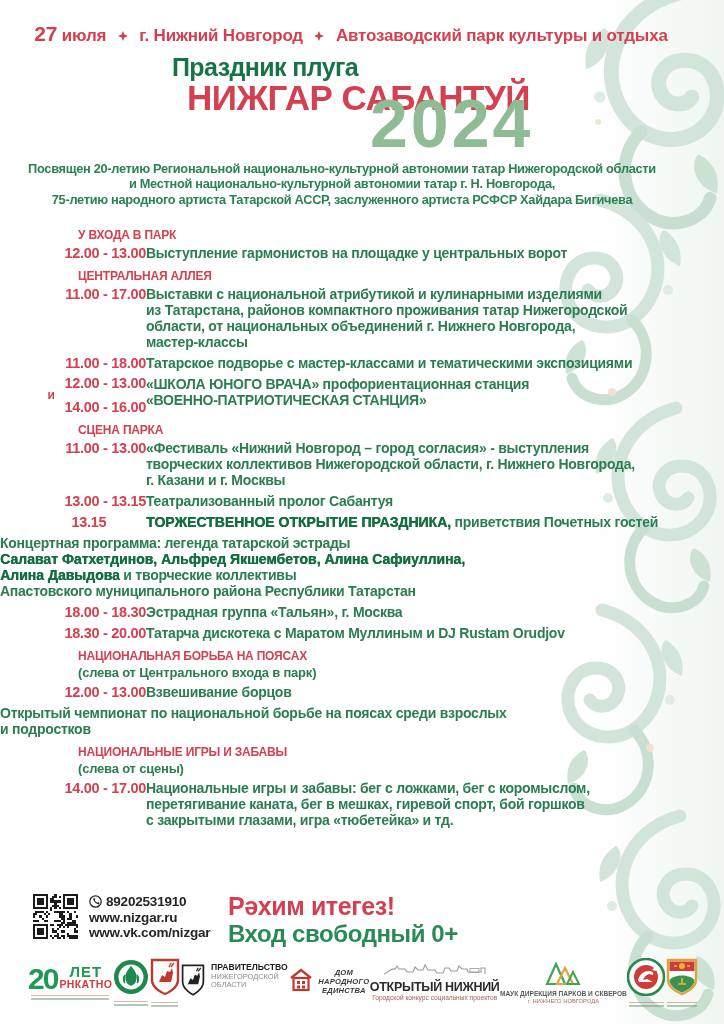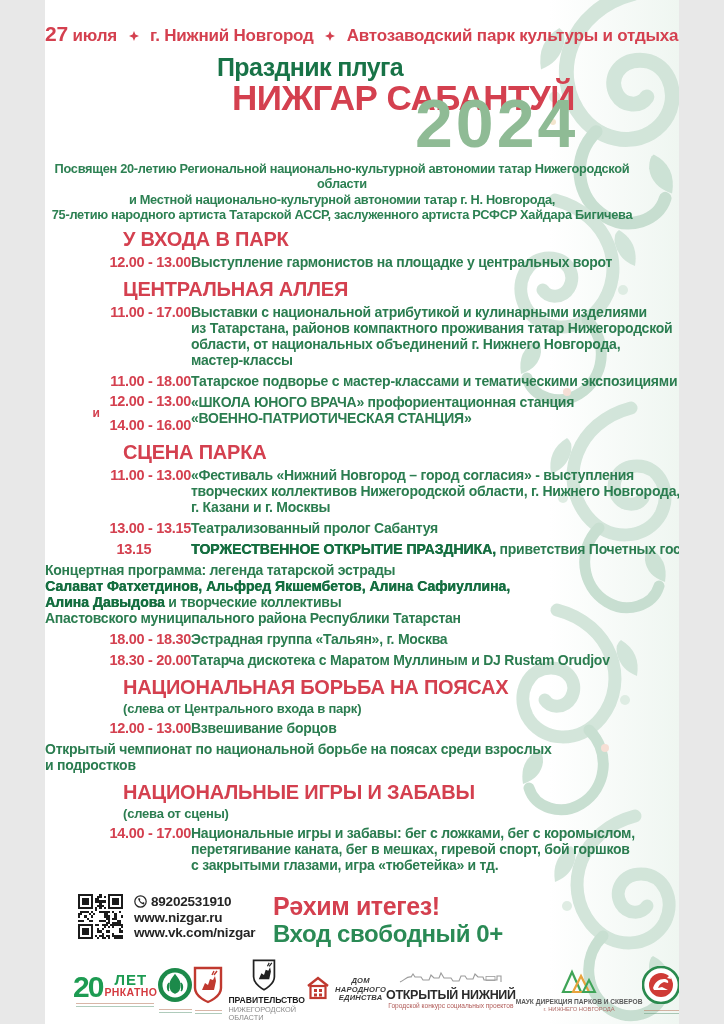--- a/index.html
+++ b/index.html
@@ -1,21 +1,21 @@
 <!DOCTYPE html>
 <html style="--red: #d4404f; --green: #2b7d50; --dark-green: #187347; --sage: #8fbb95;"><head>
 <meta charset="utf-8">
 <style>
   :root{
     --red:#d4404f; --green:#2b7d50; --dark-green:#187347; --sage:#8fbb95; --ink:#222;
   }
   html,body{margin:0;padding:0;background:#e8e8e8;}
   #poster{
-    position:relative;width:622px;height:1024px;margin:0 auto;background:#ffffff;
-    overflow:hidden;font-family:"Liberation Sans","DejaVu Sans",sans-serif;padding-left:12px;
+    position:relative;width:724px;height:1024px;margin:0 auto;background:#ffffff;
+    overflow:hidden;font-family:"Liberation Sans","DejaVu Sans",sans-serif;
   }
   .orn-bg{position:absolute;top:0;right:0;width:130px;height:100%;
     background:linear-gradient(to left,#eff6f1,rgba(255,255,255,0));}
   svg.ornament{position:absolute;top:0;right:0;opacity:.9;}
 
   
   .top-line{position:absolute;top:22px;left:0;right:22px;text-align:center;
     color:var(--red);font-weight:bold;font-size:17px;letter-spacing:-.2px;white-space:nowrap;}
   .top-line .date-num{font-size:21px;}
   .top-line .sep{display:inline-block;margin:0 7px 2px 7px;vertical-align:middle;}
@@ -26,21 +26,21 @@
   .title-main{position:absolute;top:78px;left:187px;font-size:35px;font-weight:bold;
     color:var(--red);letter-spacing:-.5px;white-space:nowrap;}
   .title-year{position:absolute;top:90px;left:370px;font-size:68px;line-height:66px;
     font-weight:bold;color:var(--sage);letter-spacing:3px;}
 
   .dedication{position:absolute;top:161px;left:0;right:40px;text-align:center;
     color:#2d8153;font-weight:bold;font-size:12.8px;line-height:15.4px;letter-spacing:-.3px;}
 
   
   .schedule{position:absolute;top:220px;left:0;width:700px;}
-  .sec-header{margin:8px 0 3px 78px;color:var(--red);font-size:20px;font-weight:bold;letter-spacing:-.2px;}
+  .sec-header{margin:8px 0 3px 78px;color:var(--red);font-size:12px;font-weight:bold;letter-spacing:-.2px;}
   .sec-note{margin:-1px 0 4px 78px;color:var(--green);font-size:13px;font-weight:bold;letter-spacing:-.2px;}
   .event{display:flex;margin-bottom:5px;}
   .time{flex:0 0 146px;min-width:146px;text-align:right;color:var(--red);
     font-weight:bold;font-size:14.5px;line-height:16px;letter-spacing:-.3px;}
   .time.center{text-align:center;padding-left:32px;flex-basis:114px;min-width:114px;}
   .time.multi .trange{display:block;line-height:15px;}
   .time.multi .conj{display:block;font-size:12px;line-height:9px;text-align:center;padding-right:44px;}
   .desc{color:var(--green);font-weight:bold;font-size:14px;line-height:16px;
     letter-spacing:-.25px;white-space:pre-line;}
   .desc .strong{color:#156e40;text-shadow:.45px 0 0 #156e40;letter-spacing:0;}
@@ -56,21 +56,21 @@
   .footer{position:absolute;top:958px;left:28px;right:26px;display:flex;
     align-items:center;justify-content:space-between;}
   .logo{display:flex;flex-direction:column;align-items:center;text-align:center;}
   .microtext{height:4.5px;width:92%;margin-top:2px;opacity:.55;
     background:linear-gradient(#b97a5f 0 1.4px,transparent 1.4px 3px,#6fa184 3px 4.4px);}
   .rnk-top{display:flex;align-items:flex-start;}
   .rnk-num{font-size:30px;line-height:28px;font-weight:bold;color:#1d9b52;letter-spacing:-2px;text-align:center;}
   .rnk-col{display:flex;flex-direction:column;margin-left:2px;}
   .rnk-let{font-size:15px;line-height:14px;font-weight:bold;color:#1d9b52;letter-spacing:1px;}
   .rnk-org{font-size:10.5px;line-height:11px;font-weight:bold;color:#d43b40;letter-spacing:.4px;}
-  .gov{flex-direction:column;align-items:center;text-align:left;}
+  .gov{flex-direction:row;align-items:flex-start;text-align:left;}
   .gov .txt{margin-left:5px;}
   .gov .l1{font-size:8.6px;font-weight:bold;color:#1c1c1c;line-height:9.5px;}
   .gov .l2{font-size:7.4px;color:#8a8a8a;line-height:8.4px;}
   .dom{flex-direction:row;align-items:center;text-align:center;font-style:italic;}
   .dom .txt{margin-left:4px;}
   .dom .l{font-size:7.6px;font-weight:bold;color:#3a3a3a;line-height:8.6px;letter-spacing:.2px;}
   .opn-title{font-size:12.5px;font-weight:bold;color:#2b2b2b;letter-spacing:-.3px;line-height:13px;white-space:nowrap;}
   .opn-sub{font-size:6.6px;color:#b05a57;line-height:8px;white-space:nowrap;}
   .parks-l1{font-size:6.6px;color:#5a5a5a;font-weight:bold;line-height:8px;white-space:nowrap;}
   .parks-l2{font-size:5.8px;color:#b06a66;line-height:7px;}

